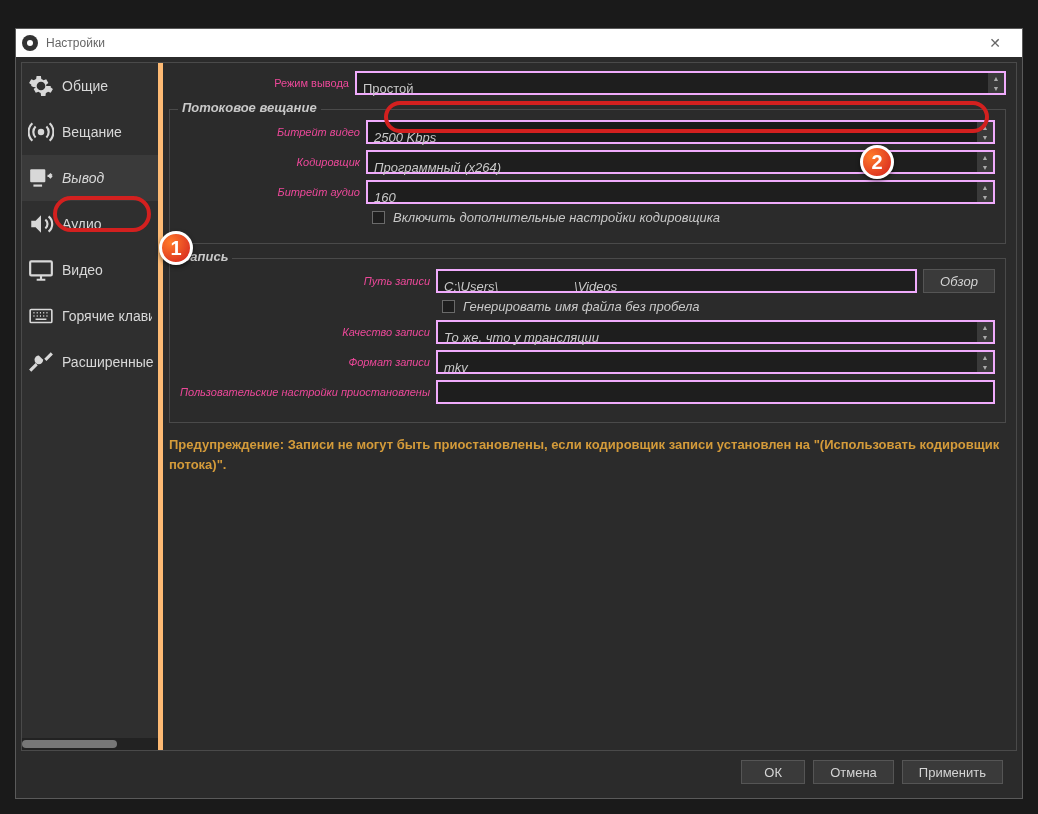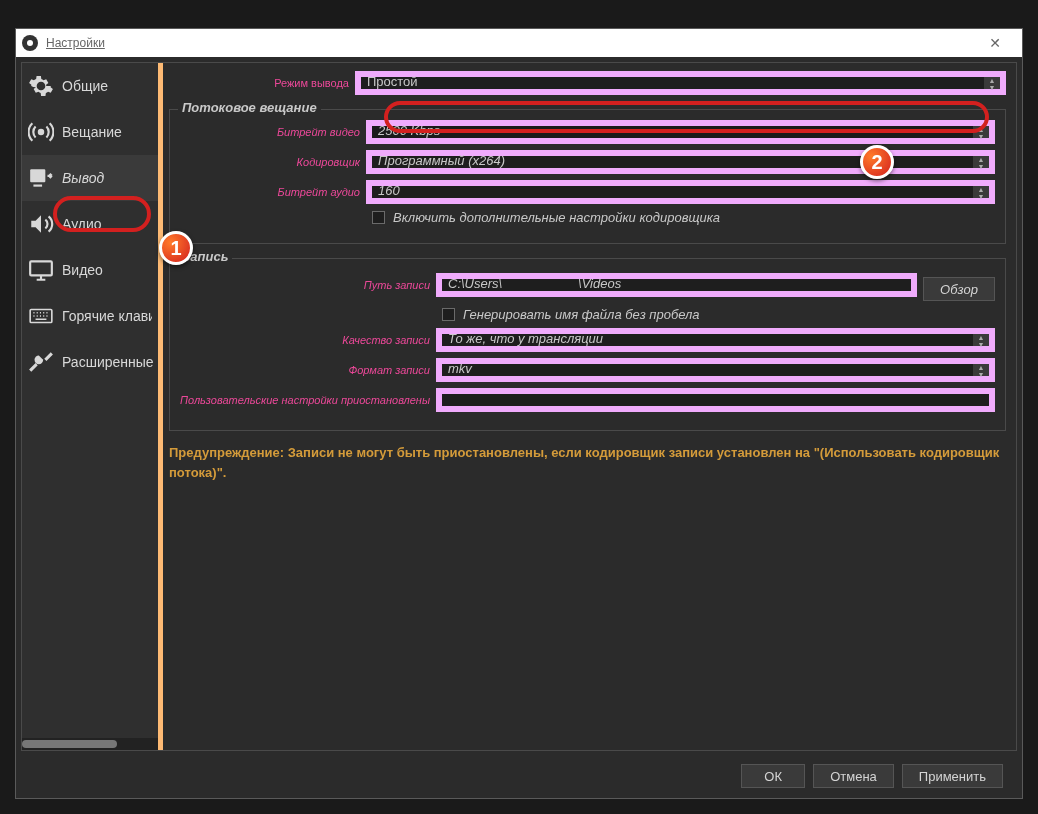--- a/index.html
+++ b/index.html
@@ -26,21 +26,21 @@
 .title-bar .app-icon {
   width: 16px; height: 16px;
   background: #333; border-radius: 50%;
   margin-right: 8px;
   display: flex; align-items: center; justify-content: center;
 }
 .title-bar .app-icon::after {
   content: ""; width: 6px; height: 6px;
   background: #fff; border-radius: 50%;
 }
-.title-bar .title { flex: 1; font-size: 12px; color: #666; text-decoration: underline; }
+.title-bar .title { flex: 1; font-size: 12px; color: #666; }
 .title-bar .close {
   width: 42px; text-align: center;
   font-size: 14px; color: #666;
 }
 .content {
   flex: 1; background: #2b2b2b;
   border: 5px solid #2b2b2b;
   display: flex; flex-direction: column;
 }
 .content-inner {
@@ -84,24 +84,24 @@
   gap: 6px;
 }
 .lbl {
   width: 180px; text-align: right;
   color: #ec4899; font-size: 11px;
   flex-shrink: 0;
 }
 .lbl.wide { width: 250px; }
 .control { flex: 1; }
 .dropdown, .spinner, .textfield {
-  background: #1e1e1e; border: 6px solid #f0abfc;
+  background: #1e1e1e; border: 2px solid #f0abfc;
   height: 24px; width: 100%;
-  display: flex; align-items: flex-end;
-  padding: 0 6px; color: #c8c8c8;
+  display: flex; align-items: flex-start;
+  padding: 8px 6px; color: #c8c8c8;
   position: relative; font-size: 13px;
 }
 .spinner {
   background: #1a1a1a;
 }
 .updown {
   position: absolute; right: 0; top: 0;
   width: 16px; height: 100%;
   background: #3a3a3a;
   display: flex; flex-direction: column;
@@ -132,21 +132,20 @@
   flex-shrink: 0;
 }
 .spacer-left { width: 186px; flex-shrink: 0; }
 .spacer-left.wide { width: 256px; }
 .btn {
   background: #3a3a3a; border: 1px solid #555;
   height: 24px; padding: 0 16px;
   color: #d4d4d4; font-size: 13px;
   display: flex; align-items: center; justify-content: center;
   min-width: 64px;
-  margin-top: 8px;
 }
 .warning {
   color: #d49b3a; font-size: 13px;
   margin-top: 12px; line-height: 1.5;
   font-weight: bold;
 }
 .footer {
   height: 42px; background: #2b2b2b;
   display: flex; align-items: center;
   justify-content: flex-end;

